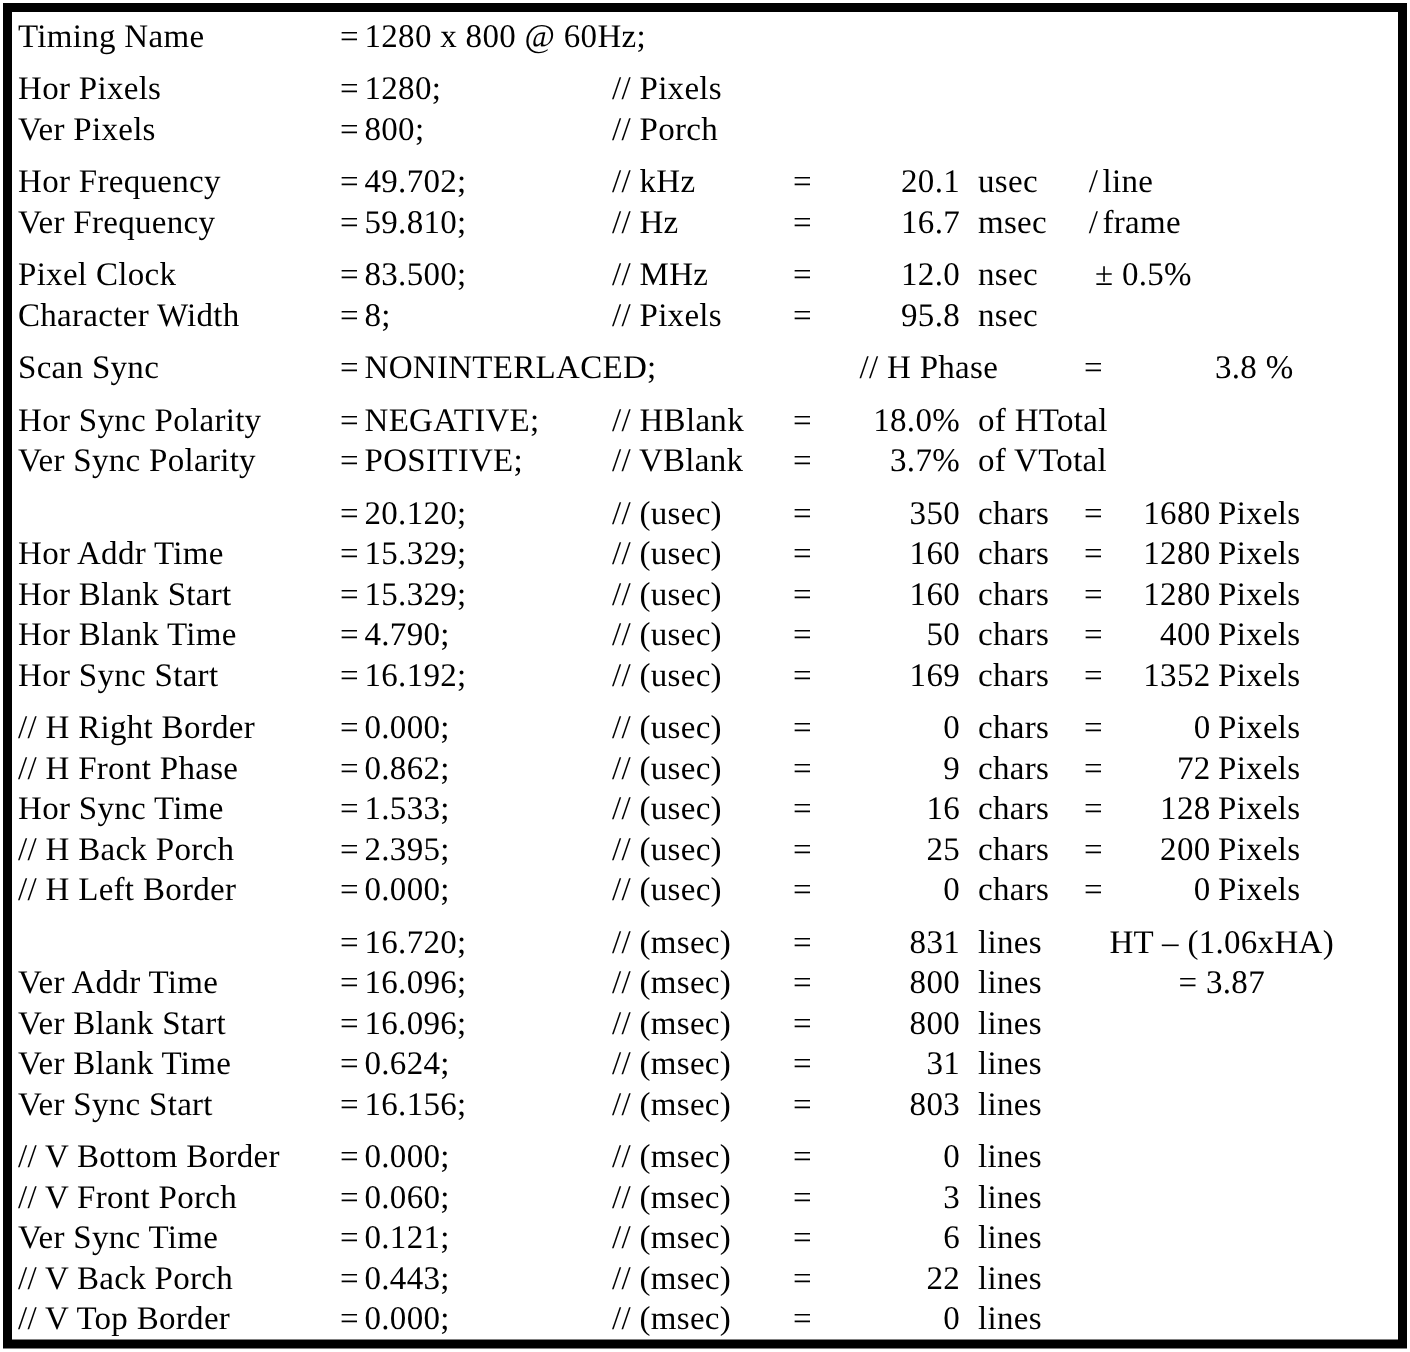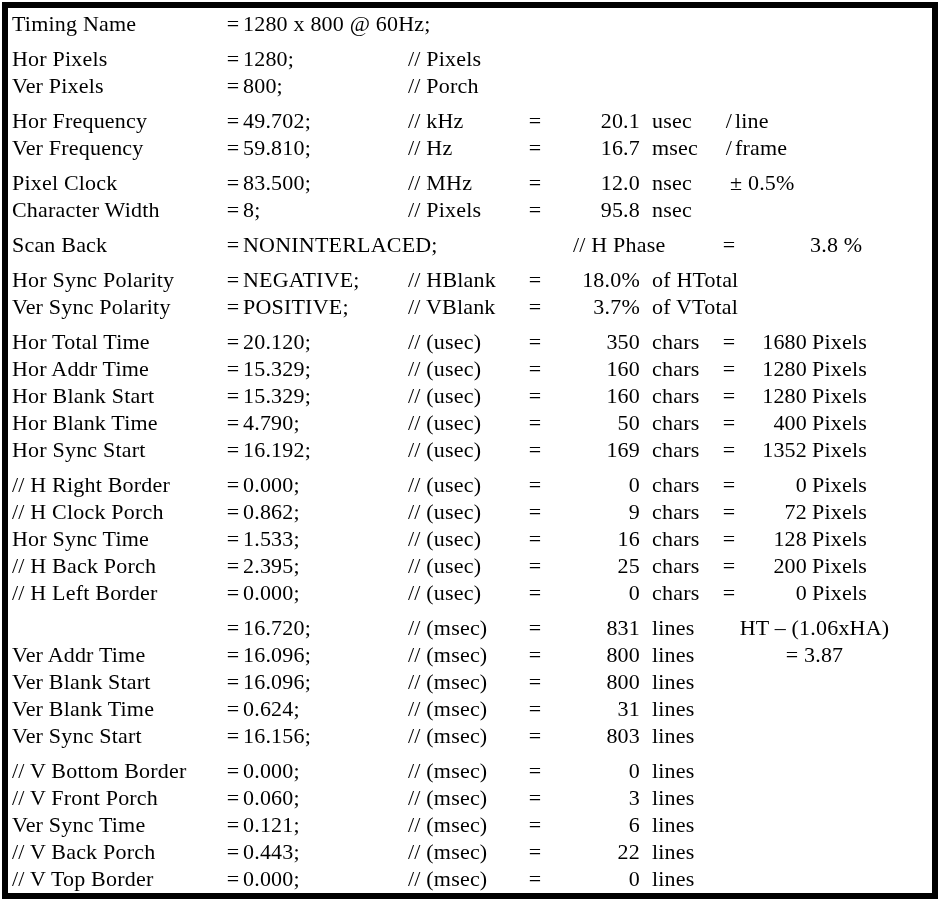--- a/index.html
+++ b/index.html
@@ -142,21 +142,21 @@
     <span class="c-u1">nsec</span>
     <span class="c-eq3"></span>
     <span class="c-n2"></span>
     <span class="c-u2"></span>
     <span class="c-tol"></span>
     <span class="c-note"></span>
     <span class="c-phase-label"></span>
     <span class="c-phase-val"></span>
   </div>
       <div class="row gap">
-    <span class="c-name">Scan Back</span>
+    <span class="c-name">Scan Sync</span>
     <span class="c-eq1">=</span>
     <span class="c-val b">NONINTERLACED;</span>
     <span class="c-com"></span>
     <span class="c-eq2"></span>
     <span class="c-n1"></span>
     <span class="c-u1"></span>
     <span class="c-eq3">=</span>
     <span class="c-n2"></span>
     <span class="c-u2"></span>
     <span class="c-tol"></span>
@@ -190,21 +190,20 @@
     <span class="c-u1">of VTotal</span>
     <span class="c-eq3"></span>
     <span class="c-n2"></span>
     <span class="c-u2"></span>
     <span class="c-tol"></span>
     <span class="c-note"></span>
     <span class="c-phase-label"></span>
     <span class="c-phase-val"></span>
   </div>
       <div class="row gap">
-    <span class="c-name">Hor Total Time</span>
     <span class="c-eq1">=</span>
     <span class="c-val">20.120;</span>
     <span class="c-com">// (usec)</span>
     <span class="c-eq2">=</span>
     <span class="c-n1">350</span>
     <span class="c-u1">chars</span>
     <span class="c-eq3">=</span>
     <span class="c-n2">1680</span>
     <span class="c-u2">Pixels</span>
     <span class="c-tol"></span>
@@ -286,21 +285,21 @@
     <span class="c-u1">chars</span>
     <span class="c-eq3">=</span>
     <span class="c-n2">0</span>
     <span class="c-u2">Pixels</span>
     <span class="c-tol"></span>
     <span class="c-note"></span>
     <span class="c-phase-label"></span>
     <span class="c-phase-val"></span>
   </div>
       <div class="row">
-    <span class="c-name">// H Clock Porch</span>
+    <span class="c-name">// H Front Phase</span>
     <span class="c-eq1">=</span>
     <span class="c-val">0.862;</span>
     <span class="c-com">// (usec)</span>
     <span class="c-eq2">=</span>
     <span class="c-n1 b">9</span>
     <span class="c-u1">chars</span>
     <span class="c-eq3">=</span>
     <span class="c-n2">72</span>
     <span class="c-u2">Pixels</span>
     <span class="c-tol"></span>

